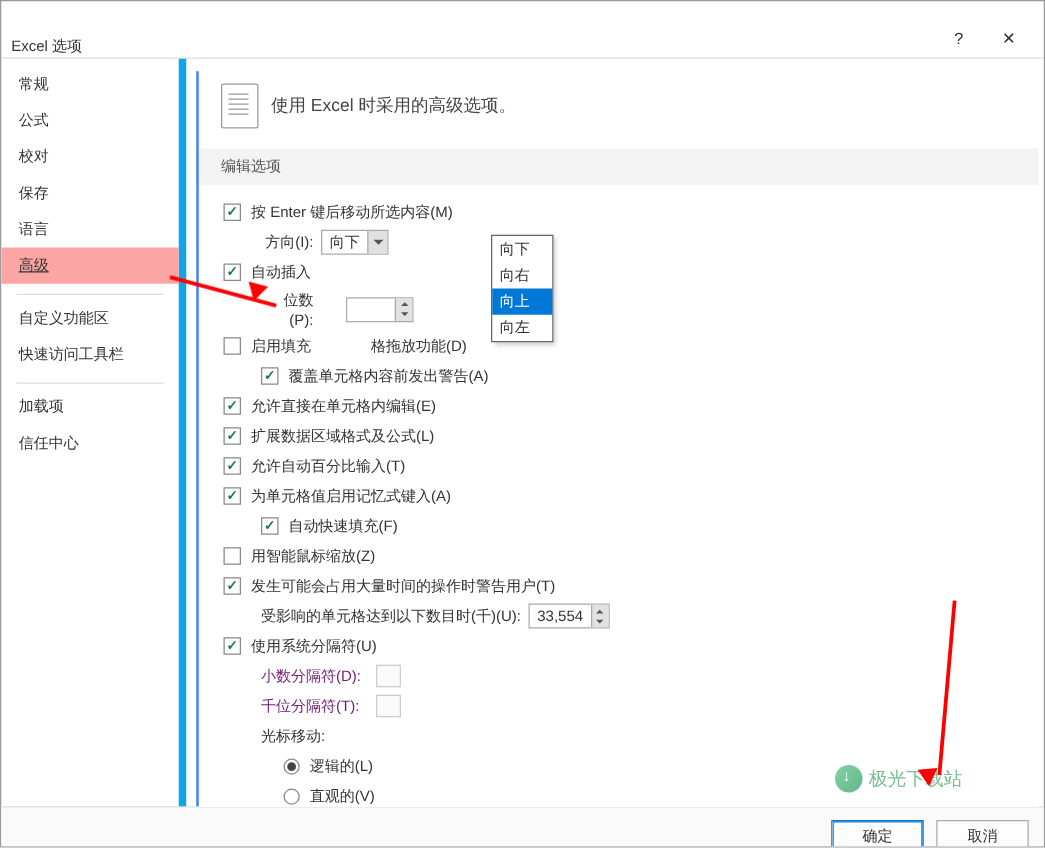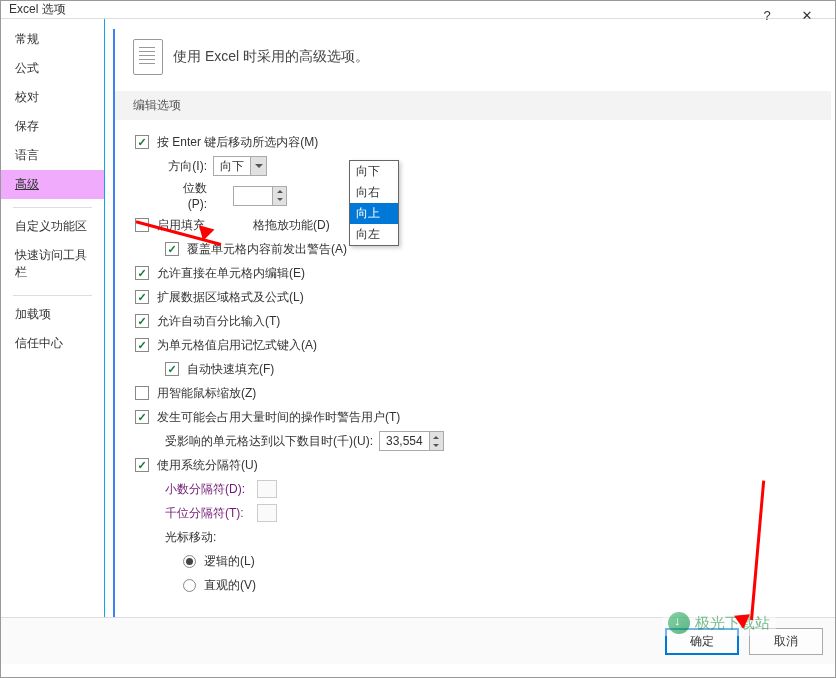--- a/index.html
+++ b/index.html
@@ -1,27 +1,27 @@
 <!DOCTYPE html>
 <html><head>
   <meta charset="utf-8">
   <style>
     * { box-sizing: border-box; margin: 0; padding: 0; }
     body { font-family: "Microsoft YaHei", "Segoe UI", sans-serif; font-size: 12px; background: #fff; color: #333; width: 836px; height: 678px; overflow: hidden; border: 1px solid #999; }
     
-    .titlebar { height: 18px; display: flex; align-items: flex-start; padding: 0 8px; border-bottom: 1px solid #ddd; }
+    .titlebar { height: 46px; display: flex; align-items: flex-end; padding: 0 8px; border-bottom: 1px solid #ddd; }
     .titlebar .title { flex: 1; font-size: 12px; }
     .titlebar .btn { width: 40px; text-align: center; line-height: 30px; font-size: 13px; cursor: pointer; }
     
     .body { display: flex; height: 598px; }
-    .sidebar { width: 104px; border-right: 1px solid #0ea5e9; padding-top: 6px; }
+    .sidebar { width: 148px; border-right: 6px solid #0ea5e9; padding-top: 6px; }
     .sidebar .group { padding: 0 0 4px 0; }
     .sidebar hr { border: none; border-top: 1px solid #ddd; margin: 4px 12px; }
     .nav-item { padding: 6px 14px; cursor: pointer; font-size: 12px; }
-    .nav-item.active { background: #f0abfc; text-decoration: underline; }
+    .nav-item.active { background: #fca5a5; text-decoration: underline; }
     
     .content { flex: 1; overflow-y: auto; background: #fff; border-left: 2px solid #3b82f6; margin: 10px 4px 0 8px; }
     .header-row { display: flex; align-items: center; padding: 10px 18px 16px 18px; }
     .header-icon { width: 30px; height: 36px; border: 1px solid #999; border-radius: 2px; margin-right: 10px; position: relative; background: #fff; }
     .header-icon::after { content: ""; position: absolute; left: 5px; top: 7px; width: 16px; border-top: 1px solid #999; box-shadow: 0 4px 0 #999, 0 8px 0 #999, 0 12px 0 #999, 0 16px 0 #999; }
     .header-text { font-size: 14px; color: #444; }
     
     .section-head { background: #f3f3f3; padding: 6px 18px; font-size: 12px; color: #555; }
     
     .options { padding: 10px 0 10px 20px; position: relative; }
@@ -123,20 +123,24 @@
       </div>
 
       <div class="row ind2">
         <span class="lbl-right text">方向(I):</span>
         <div class="combo">
           <span class="val">向下</span>
           <span class="arrow"></span>
         </div>
       </div>
 
+      <div class="row ind1">
+        <span class="check checked"></span>
+        <span class="text">自动插入</span>
+      </div>
 
       <div class="row ind2">
         <span class="lbl-right text">位数(P):</span>
         <div class="spinner" style="visibility:visible; position:relative; left:20px;">
           <span class="val"></span>
           <span class="arrows">
               <span class="up"></span>
               <span class="down"></span>
             </span>
         </div>

